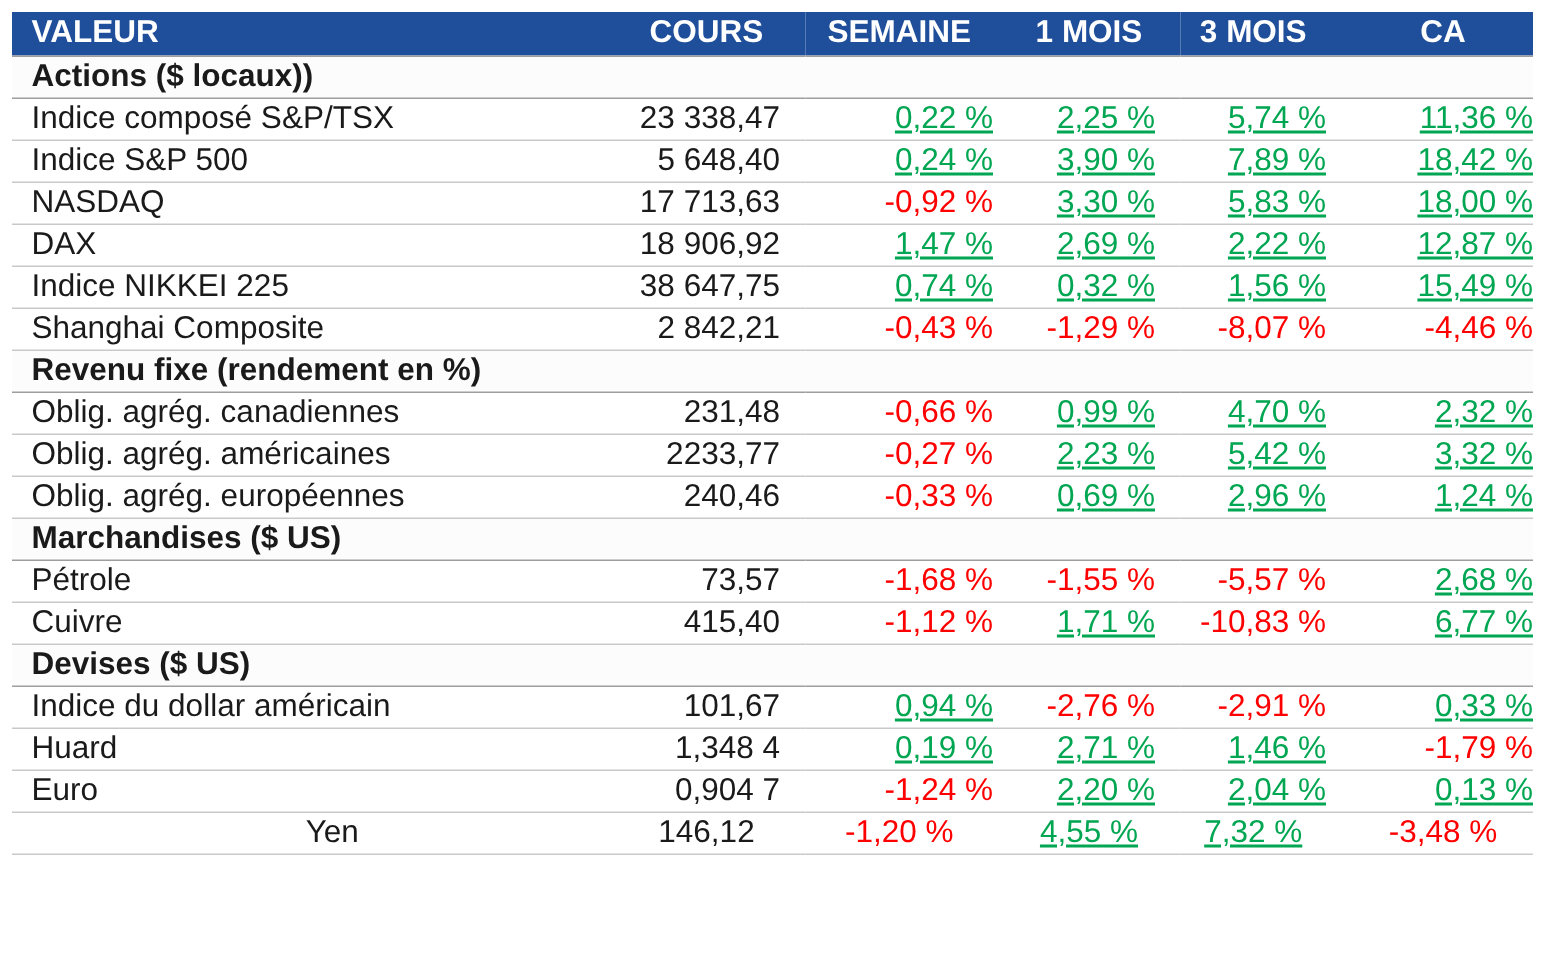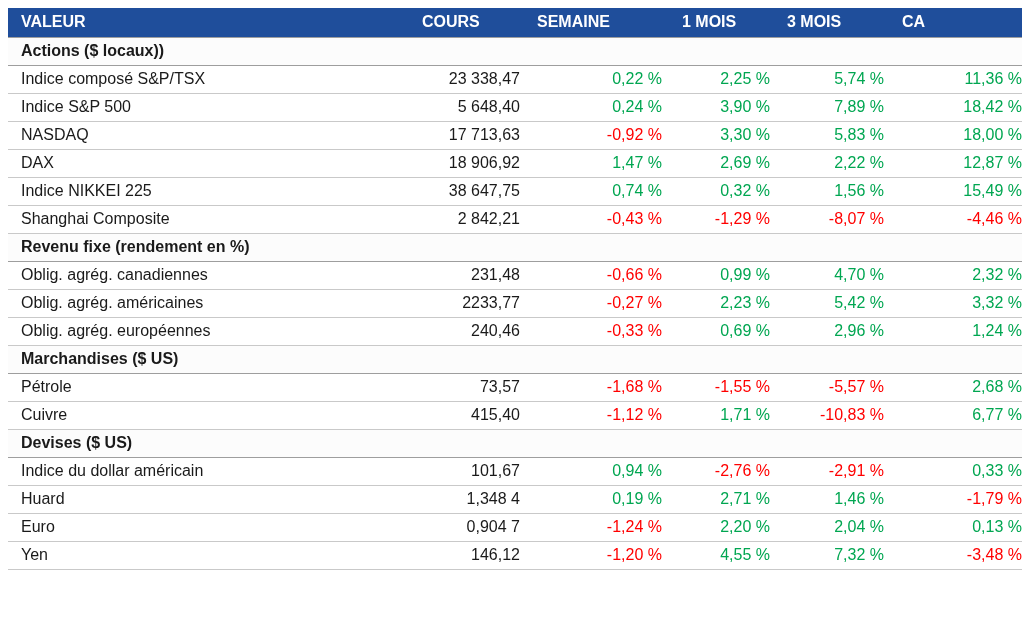--- a/index.html
+++ b/index.html
@@ -16,64 +16,64 @@
   body{
     width:1030px;height:640px;overflow:hidden;
     font-family:"Liberation Sans","DejaVu Sans",sans-serif;
     color:var(--text);
   }
   .table-wrap{padding:8px 8px 0 8px;}
   table{
     width:1014px;
     border-collapse:collapse;
     table-layout:fixed;
-    font-size:16px;
+    font-size:21px;
   }
   col.c-val{width:414px;}
   col.c-cours{width:115px;}
   col.c-sem{width:145px;}
   col.c-1m{width:105px;}
   col.c-3m{width:115px;}
   col.c-ca{width:120px;}
 
   thead th{
     background:var(--header-bg);
     color:var(--header-text);
     font-weight:bold;
     height:29px;
     white-space:nowrap;
   }
   th.left{text-align:left;padding-left:13px;}
-  th.num{text-align:left;}
+  th.num{text-align:center;}
 
   tbody td{
     height:28px;
     white-space:nowrap;
     overflow:hidden;
   }
   tr.data-row td{border-bottom:1px solid var(--row-border);}
-  tr.data-row:last-child td{border-bottom:1px solid var(--row-border);}
+  tr.data-row:last-child td{border-bottom:1px solid var(--row-border);text-align:center;}
   tr.section-row td{
     border-top:1px solid var(--section-border);
     border-bottom:1px solid var(--section-border);
     font-weight:bold;
     padding-left:13px;
     background:#FCFCFC;
     margin-top:25px;
   }
   td.label{padding-left:13px;}
   td.num{text-align:right;}
   
   th.col-cours,td.col-cours{padding-right:17px;}
   th.col-sem,td.col-sem{padding-right:20px;}
   th.col-1m,td.col-1m{padding-right:17px;}
   th.col-3m,td.col-3m{padding-right:18px;}
   th.col-ca,td.col-ca{}
 
-  td.pct.pos{color:var(--positive);}
+  td.pct.pos{color:var(--positive);text-decoration:underline;}
   td.pct.neg{color:var(--negative);}
 </style>
 </head>
 <body>
 
 <div class="table-wrap">
   <table>
     <colgroup>
       <col class="c-val">
         <col class="c-cours">

